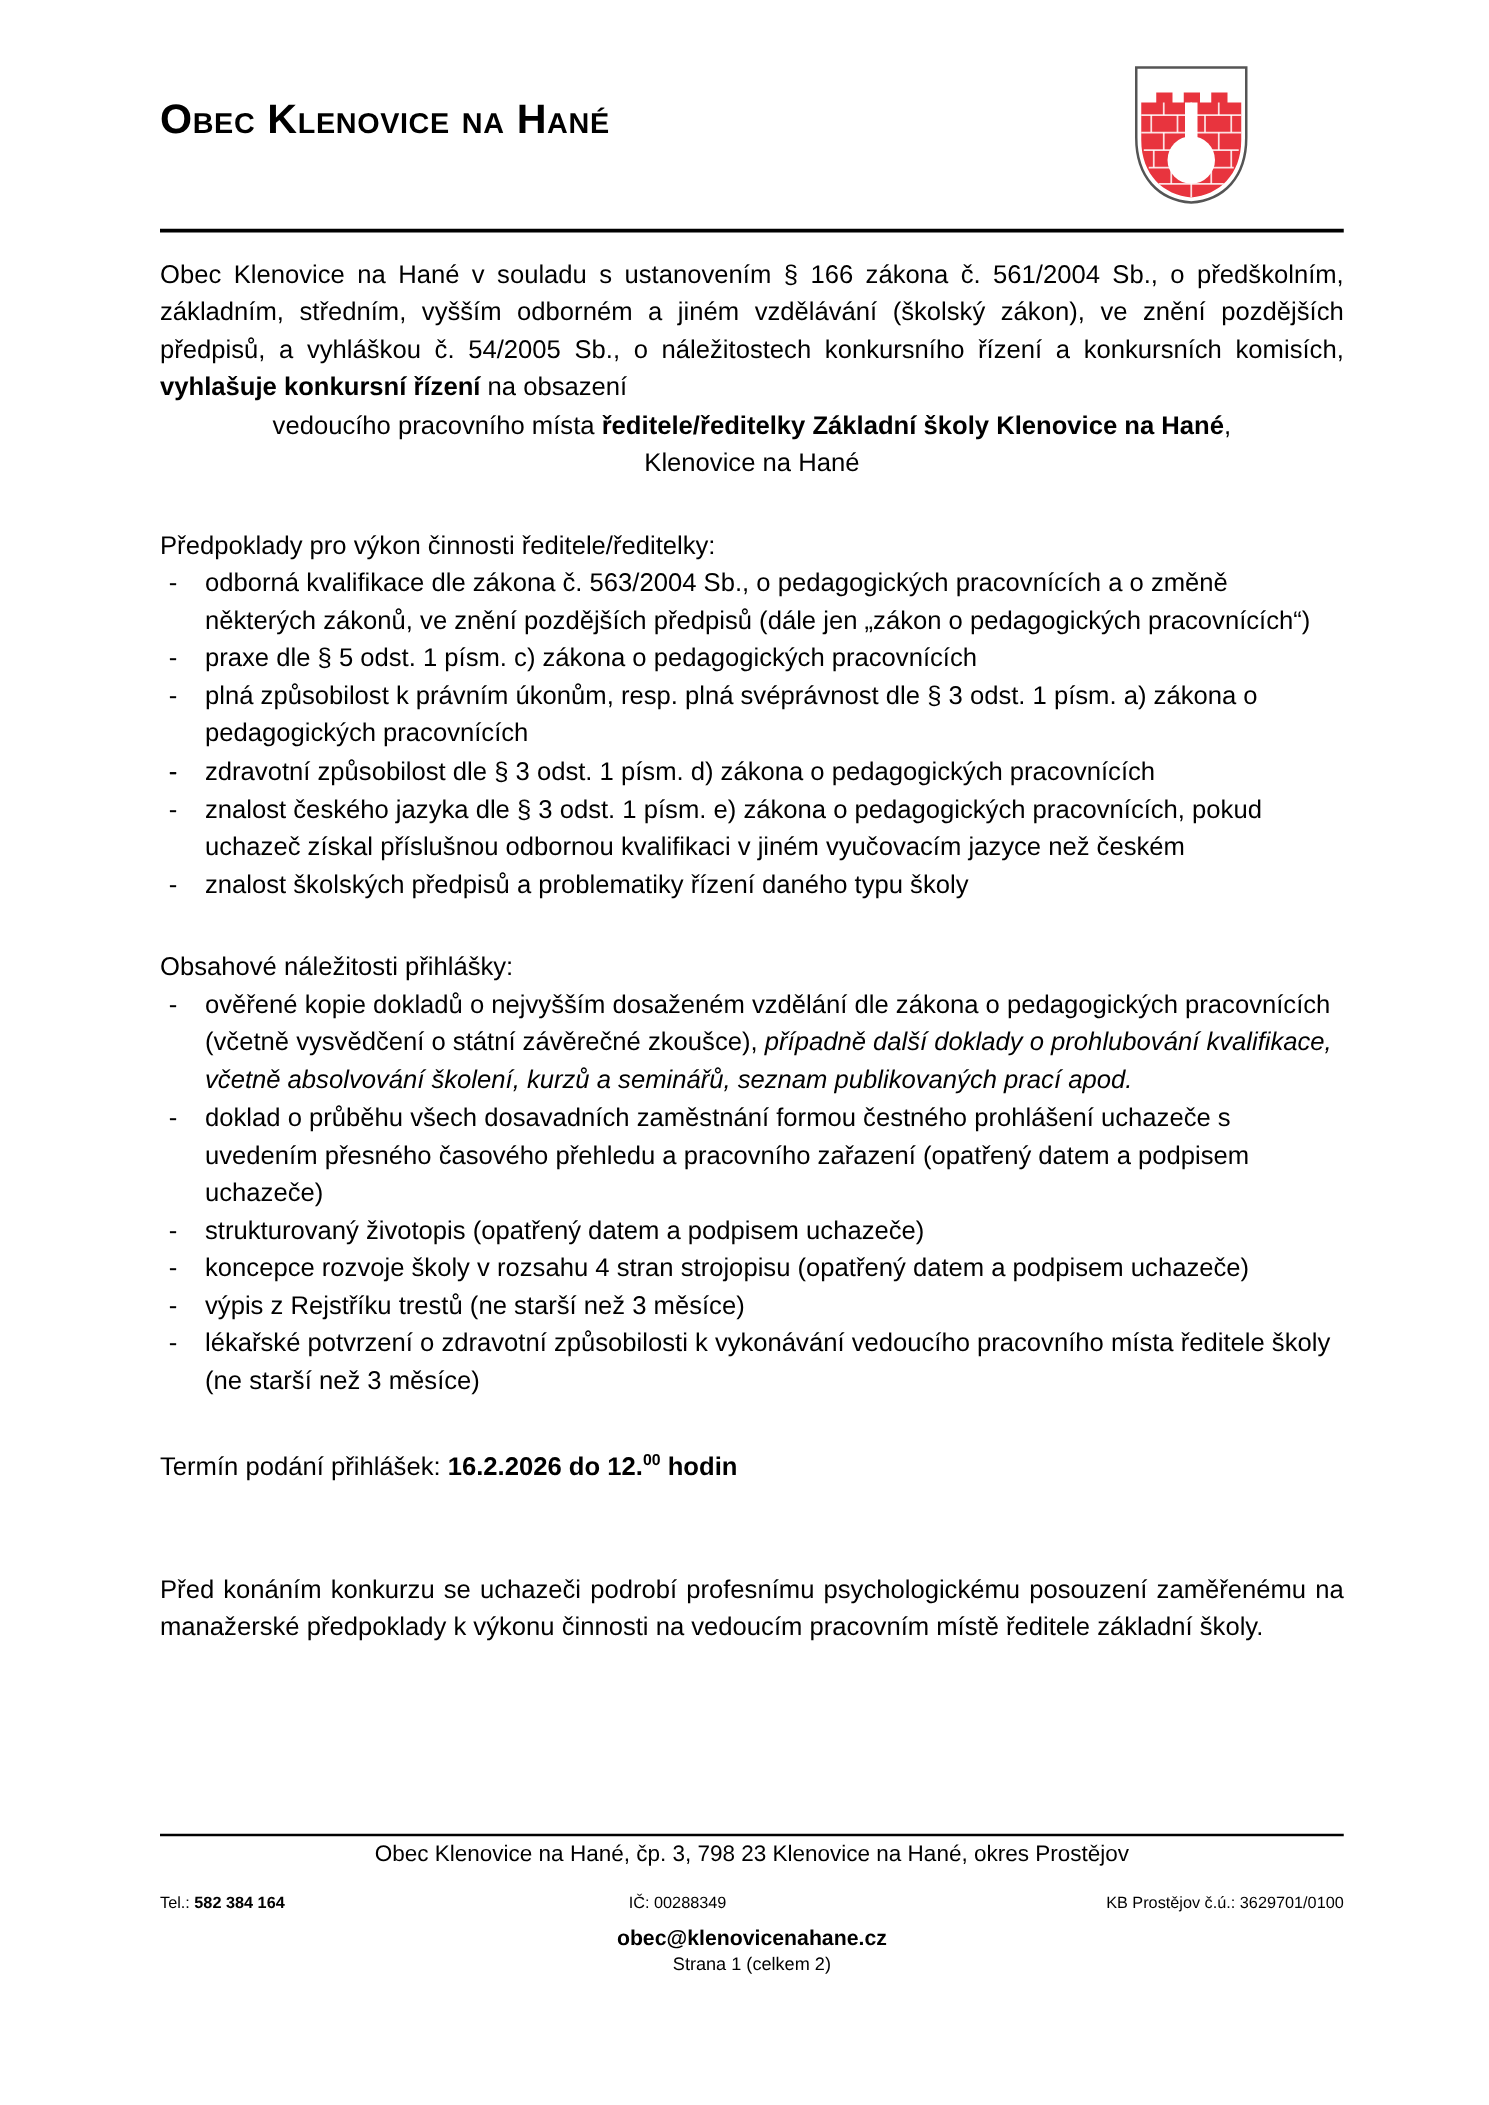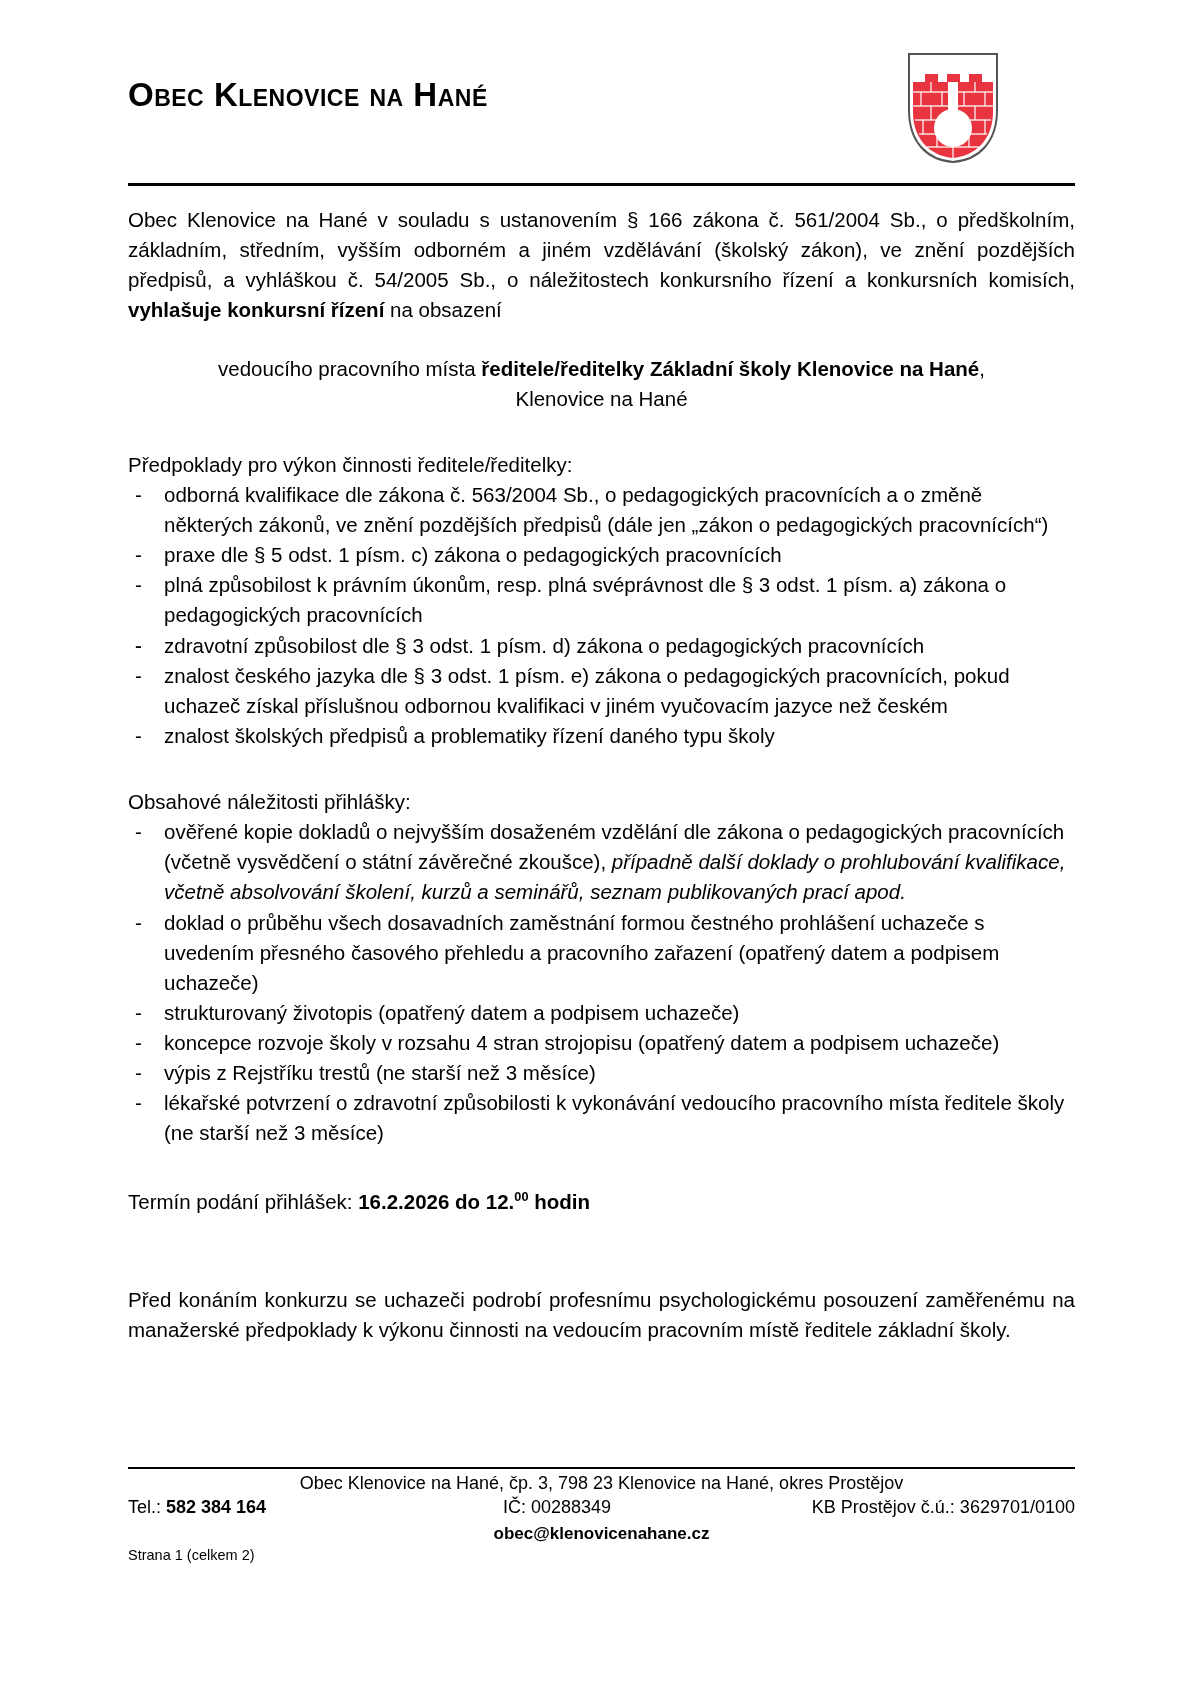--- a/index.html
+++ b/index.html
@@ -71,21 +71,20 @@
   }
   p {
     margin: 0;
   }
   .para-justify {
     text-align: justify;
     text-align-last: left;
   }
   .center-block {
     text-align: center;
-    margin-top: 28px;
     line-height: 1.47;
   }
   .section-head {
     margin-top: 36px;
   }
   b, .bold { font-weight: bold; }
   i, .ital { }
 
   ul.dashlist {
     list-style: none;
@@ -128,34 +127,35 @@
     height: 2px;
     background: #000000;
   }
   .footer-line-1 {
     text-align: center;
     font-size: 18px;
     margin-top: 4px;
   }
   .footer-row {
     position: relative;
-    font-size: 18px;
+    font-size: 13px;
     height: 24px;
-    margin-top: 3px;
+    margin-top: 20px;
   }
   .footer-tel { position: absolute; left: 0; top: 0; }
   .footer-ic { position: absolute; left: 375px; top: 0; }
   .footer-kb { position: absolute; right: 0; top: 0; }
   .footer-email {
     text-align: center;
     font-size: 17px;
     font-weight: bold;
     margin-top: 3px;
   }
   .footer-page {
+    text-align: center;
     font-size: 14.5px;
     margin-top: 3px;
   }
 </style>
 </head>
 <body>
 
 <div class="page">
   <div class="content">
 

